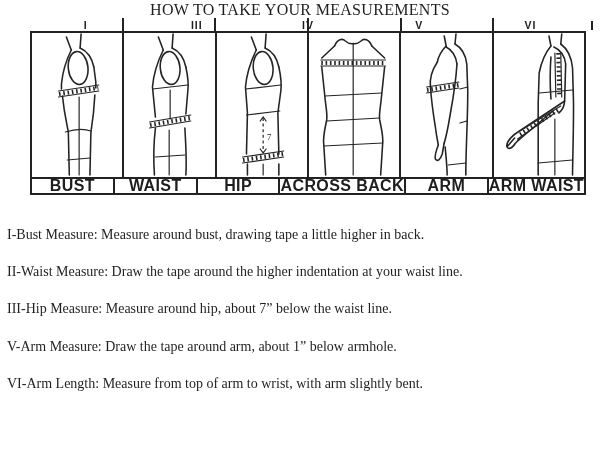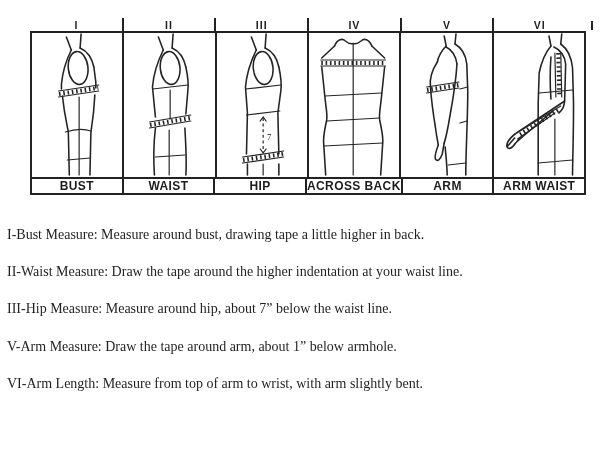--- a/index.html
+++ b/index.html
@@ -29,43 +29,43 @@
   .panel svg { display:block; width:100%; height:144px; }
   .label-row {
     display:flex; height:14px;
     border-top:2.5px solid #222; border-bottom:2.5px solid #222;
     border-left:2px solid #222; border-right:2px solid #222;
   }
   .label-cell {
     flex:1; display:flex; align-items:center; justify-content:center;
     border-right:2px solid #222;
     font-family:"Liberation Sans", sans-serif; font-weight:bold;
-    font-size:12px; letter-spacing:0.4px; color:#1d1d1d; white-space:nowrap;
+    font-size:16px; letter-spacing:0.4px; color:#1d1d1d; white-space:nowrap;
   }
   .label-cell:last-child { border-right:none; }
   .instructions { position:absolute; left:7px; top:216px; width:586px; }
   .instructions p { margin:0; line-height:37.2px; font-size:14px; color:#1f1f1f; white-space:nowrap; }
   
   .ink   { stroke:#242424; stroke-width:1.6; fill:none; stroke-linecap:round; stroke-linejoin:round; }
   .thin  { stroke:#242424; stroke-width:1.2; fill:none; stroke-linecap:round; }
   .hatch { stroke:#242424; stroke-width:4.2; fill:none; stroke-dasharray:1.6,2.8; }
   .meas  { stroke:#242424; stroke-width:1.2; fill:none; stroke-dasharray:3,2.6; }
   .annot { font-family:"Liberation Serif", serif; font-size:9px; fill:#242424; }
 </style>
 </head>
 <body>
 
 <div class="canvas">
 
+  <div class="title">HOW TO TAKE YOUR MEASUREMENTS</div>
 
   <div class="diagram">
 
     <div class="numeral-row">
       <div class="numeral-cell">I</div>
-      <div class="numeral-cell">II</div>
       <div class="numeral-cell">III</div>
       <div class="numeral-cell">IV</div>
       <div class="numeral-cell">V</div>
       <div class="numeral-cell">VI</div>
       <div class="tick" style="left:calc(16.667% - 1px);"></div>
       <div class="tick" style="left:calc(33.333% - 1px);"></div>
       <div class="tick" style="left:calc(50% - 1px);"></div>
       <div class="tick" style="left:calc(66.667% - 1px);"></div>
       <div class="tick" style="left:calc(83.333% - 1px);"></div>
       <div class="right-tick"></div>

